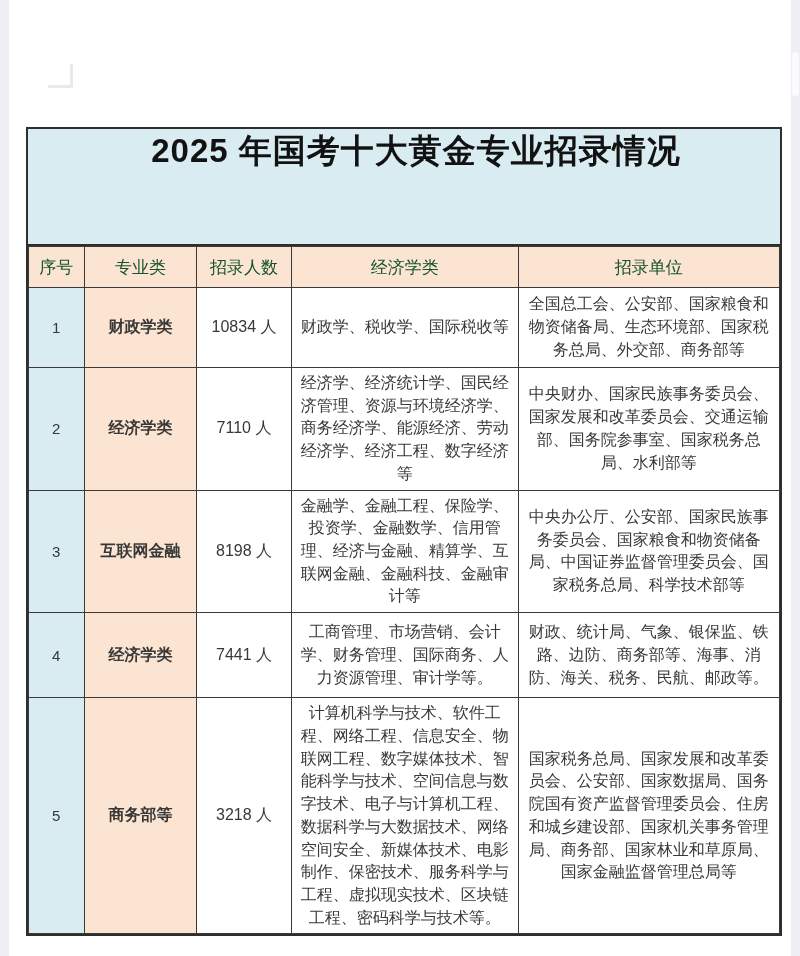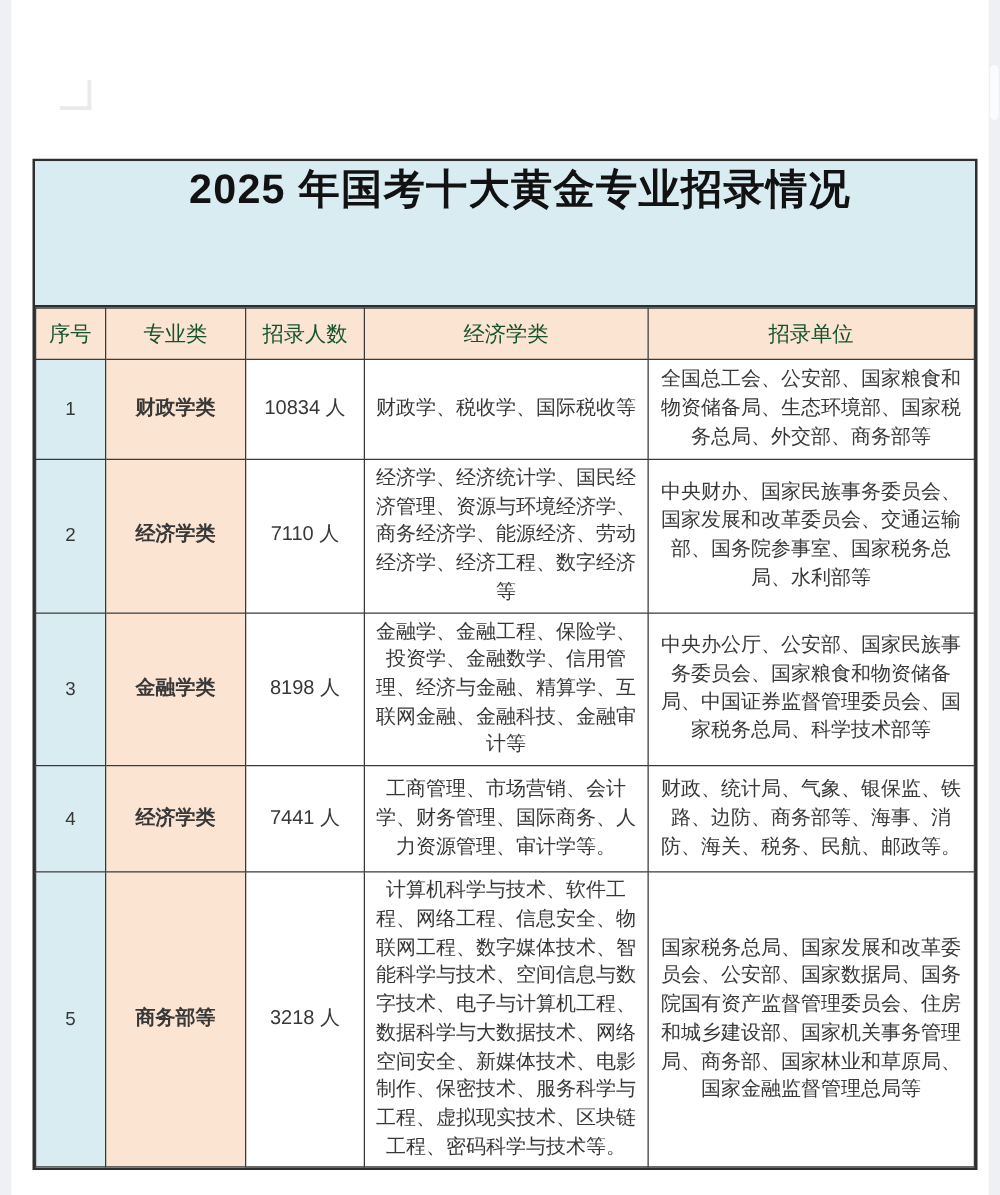--- a/index.html
+++ b/index.html
@@ -115,21 +115,21 @@
       </tr>
       <tr class="r2">
         <td class="seq">2</td>
         <td class="cat">经济学类</td>
         <td class="num">7110 人</td>
         <td class="majors">经济学、经济统计学、国民经济管理、资源与环境经济学、商务经济学、能源经济、劳动经济学、经济工程、数字经济等</td>
         <td class="units">中央财办、国家民族事务委员会、国家发展和改革委员会、交通运输部、国务院参事室、国家税务总局、水利部等</td>
       </tr>
       <tr class="r3">
         <td class="seq">3</td>
-        <td class="cat">金融学类</td>
+        <td class="cat">互联网金融</td>
         <td class="num">8198 人</td>
         <td class="majors">金融学、金融工程、保险学、投资学、金融数学、信用管理、经济与金融、精算学、互联网金融、金融科技、金融审计等</td>
         <td class="units">中央办公厅、公安部、国家民族事务委员会、国家粮食和物资储备局、中国证券监督管理委员会、国家税务总局、科学技术部等</td>
       </tr>
       <tr class="r4">
         <td class="seq">4</td>
         <td class="cat">经济学类</td>
         <td class="num">7441 人</td>
         <td class="majors">工商管理、市场营销、会计学、财务管理、国际商务、人力资源管理、审计学等。</td>
         <td class="units">财政、统计局、气象、银保监、铁路、边防、商务部等、海事、消防、海关、税务、民航、邮政等。</td>

